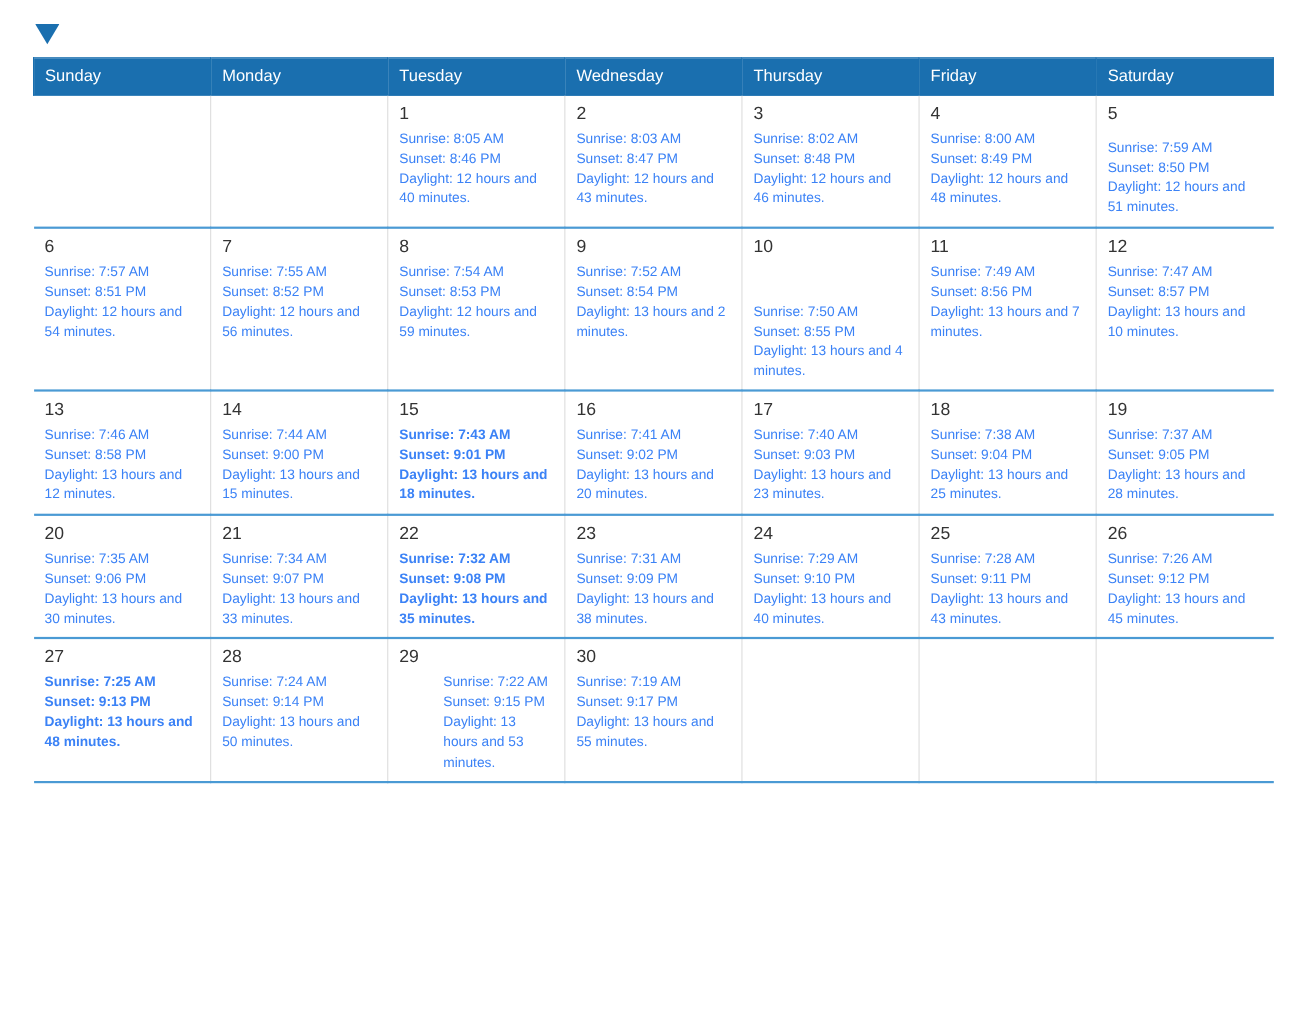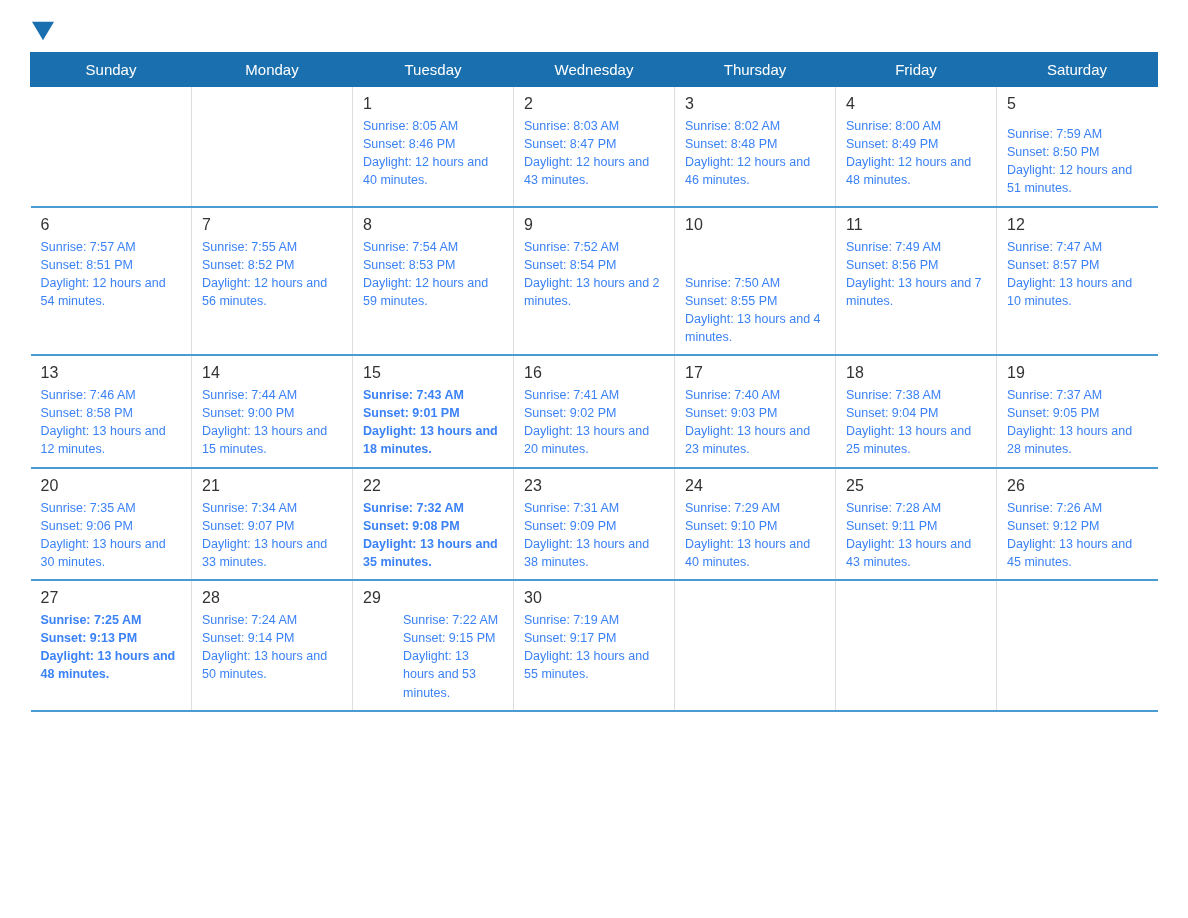--- a/index.html
+++ b/index.html
@@ -51,21 +51,21 @@
       margin-top: 8px;
     }
     thead tr {
       background-color: #1a6faf;
     }
     thead th {
       color: #fff;
       font-size: 15px;
       font-weight: normal;
       padding: 8px 10px;
-      text-align: center;
+      text-align: left;
       border: 1px solid #1a6faf;
     }
     tbody tr {
       border-bottom: 2px solid #4a9ad4;
     }
     tbody td {
       vertical-align: top;
       padding: 8px 10px;
       font-size: 13px;
       color: #333;

